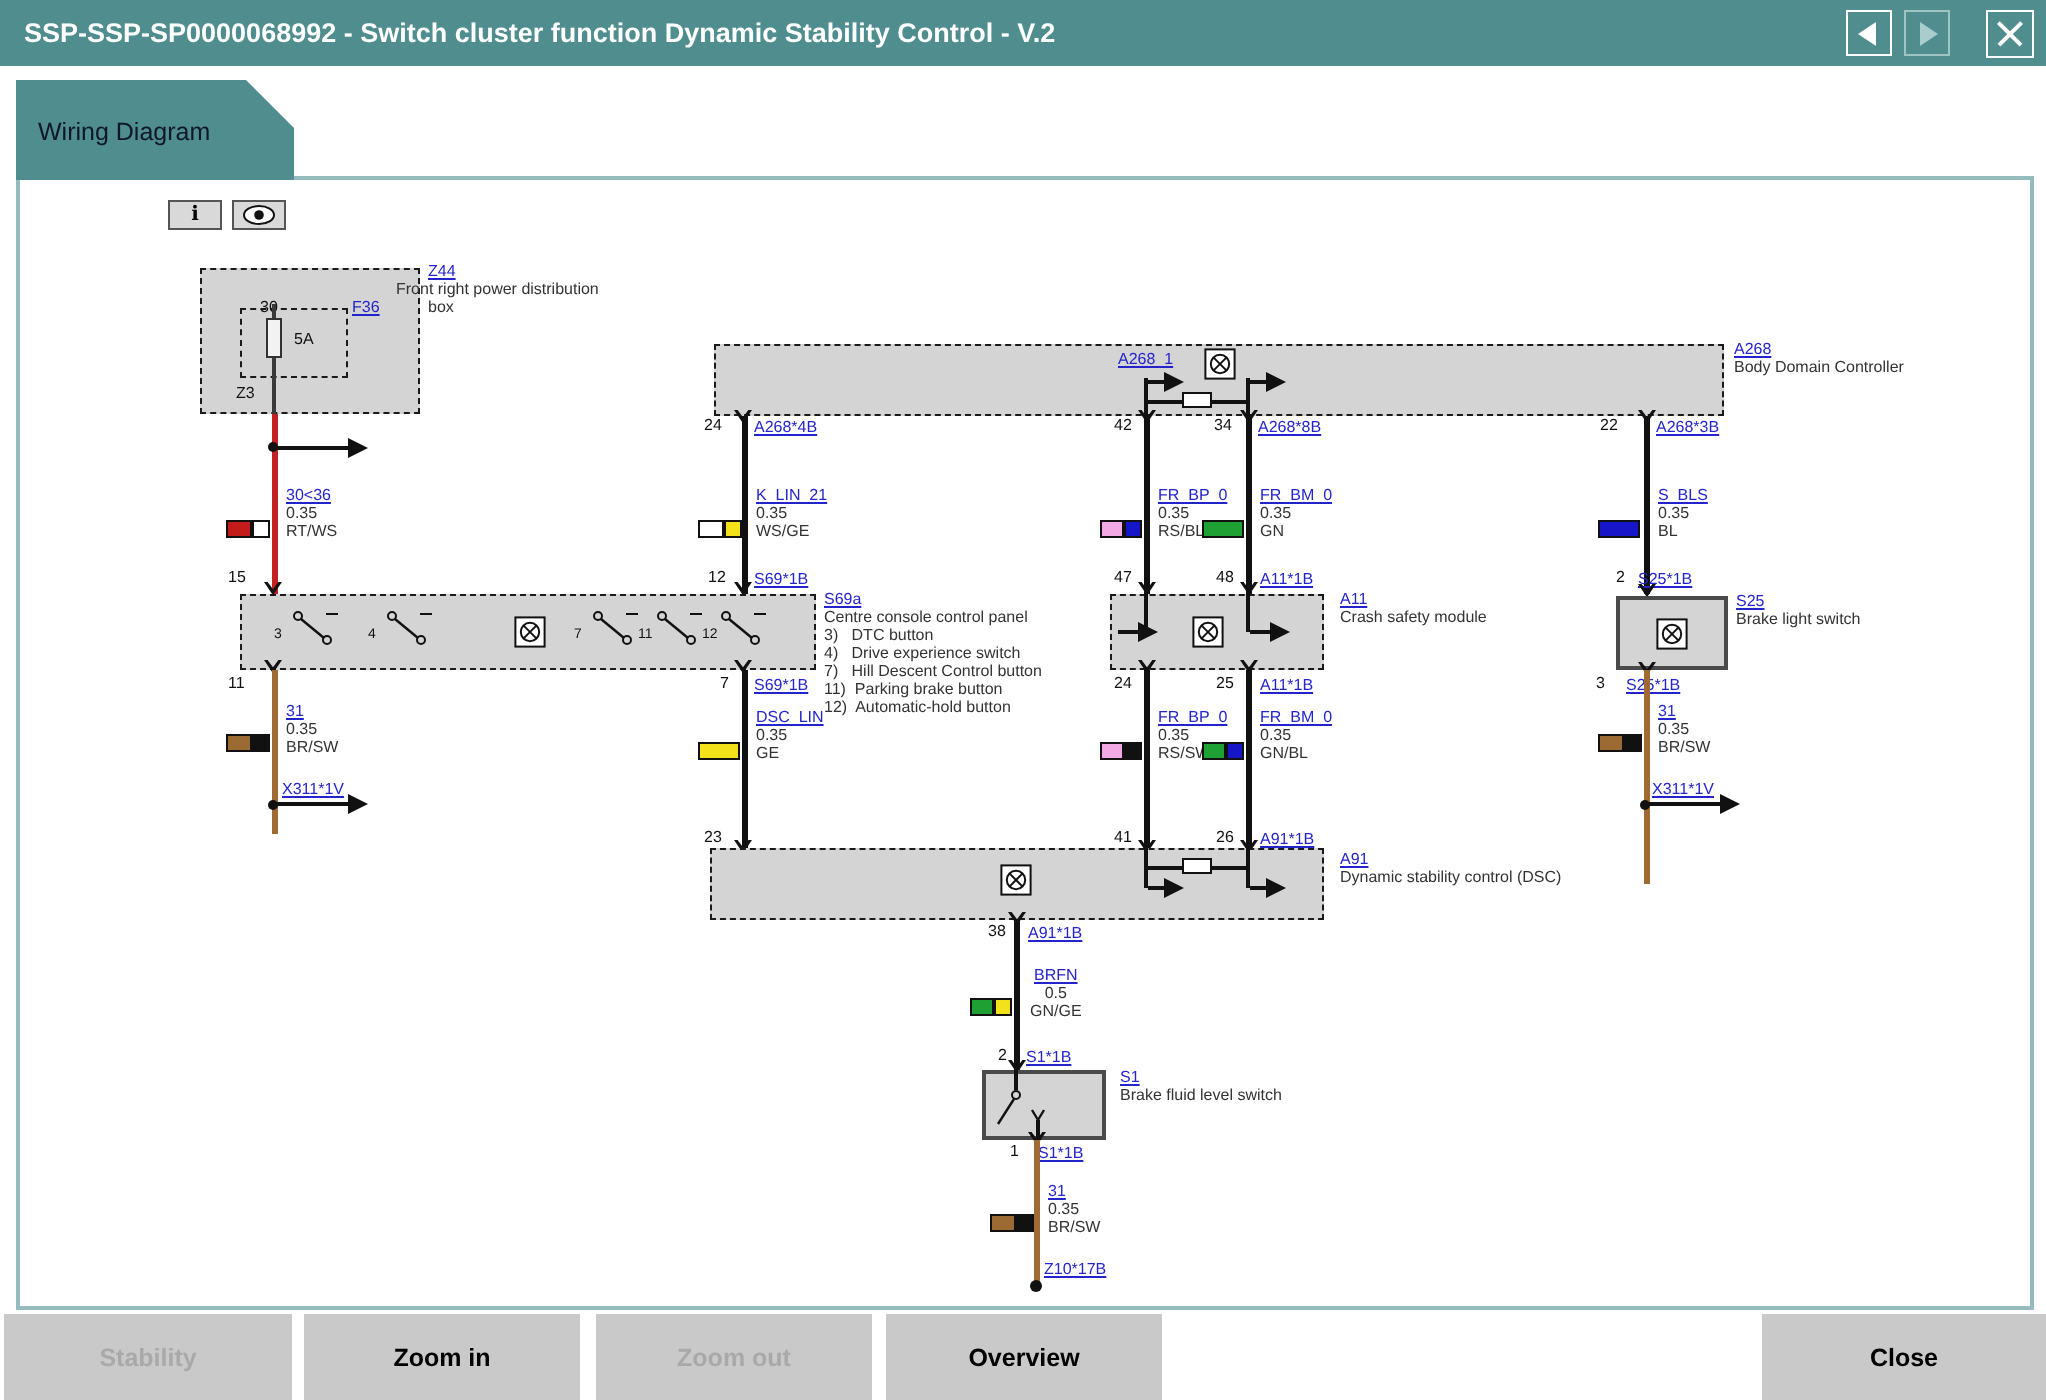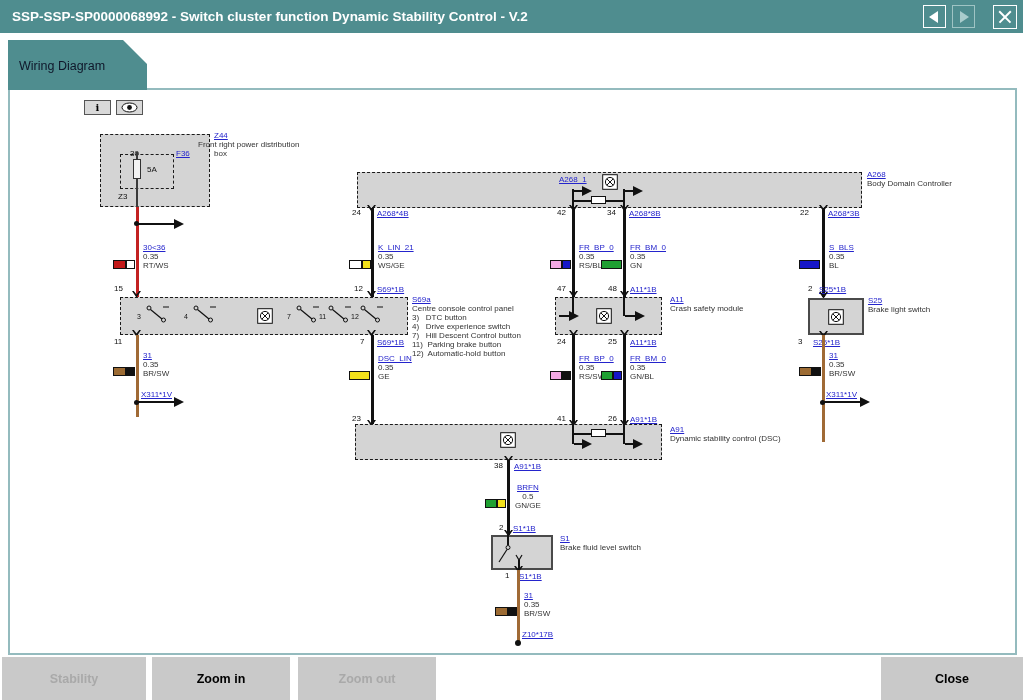--- a/index.html
+++ b/index.html
@@ -409,15 +409,16 @@
     </div>
     <div class="cid" style="left:512px;top:540px;">Z10*17B</div>
     <div class="dot" style="left:505px;top:550px;width:6px;height:6px;"></div>
 
   </div>
   </div>
 
   <button class="fbtn dis" style="left:2px;width:144px;">Stability</button>
   <button class="fbtn" style="left:152px;width:138px;">Zoom in</button>
   <button class="fbtn dis" style="left:298px;width:138px;">Zoom out</button>
+  <button class="fbtn" style="left:443px;width:138px;">Overview</button>
   <button class="fbtn" style="left:881px;width:142px;">Close</button>
 
 </div>
 
 </body></html>

